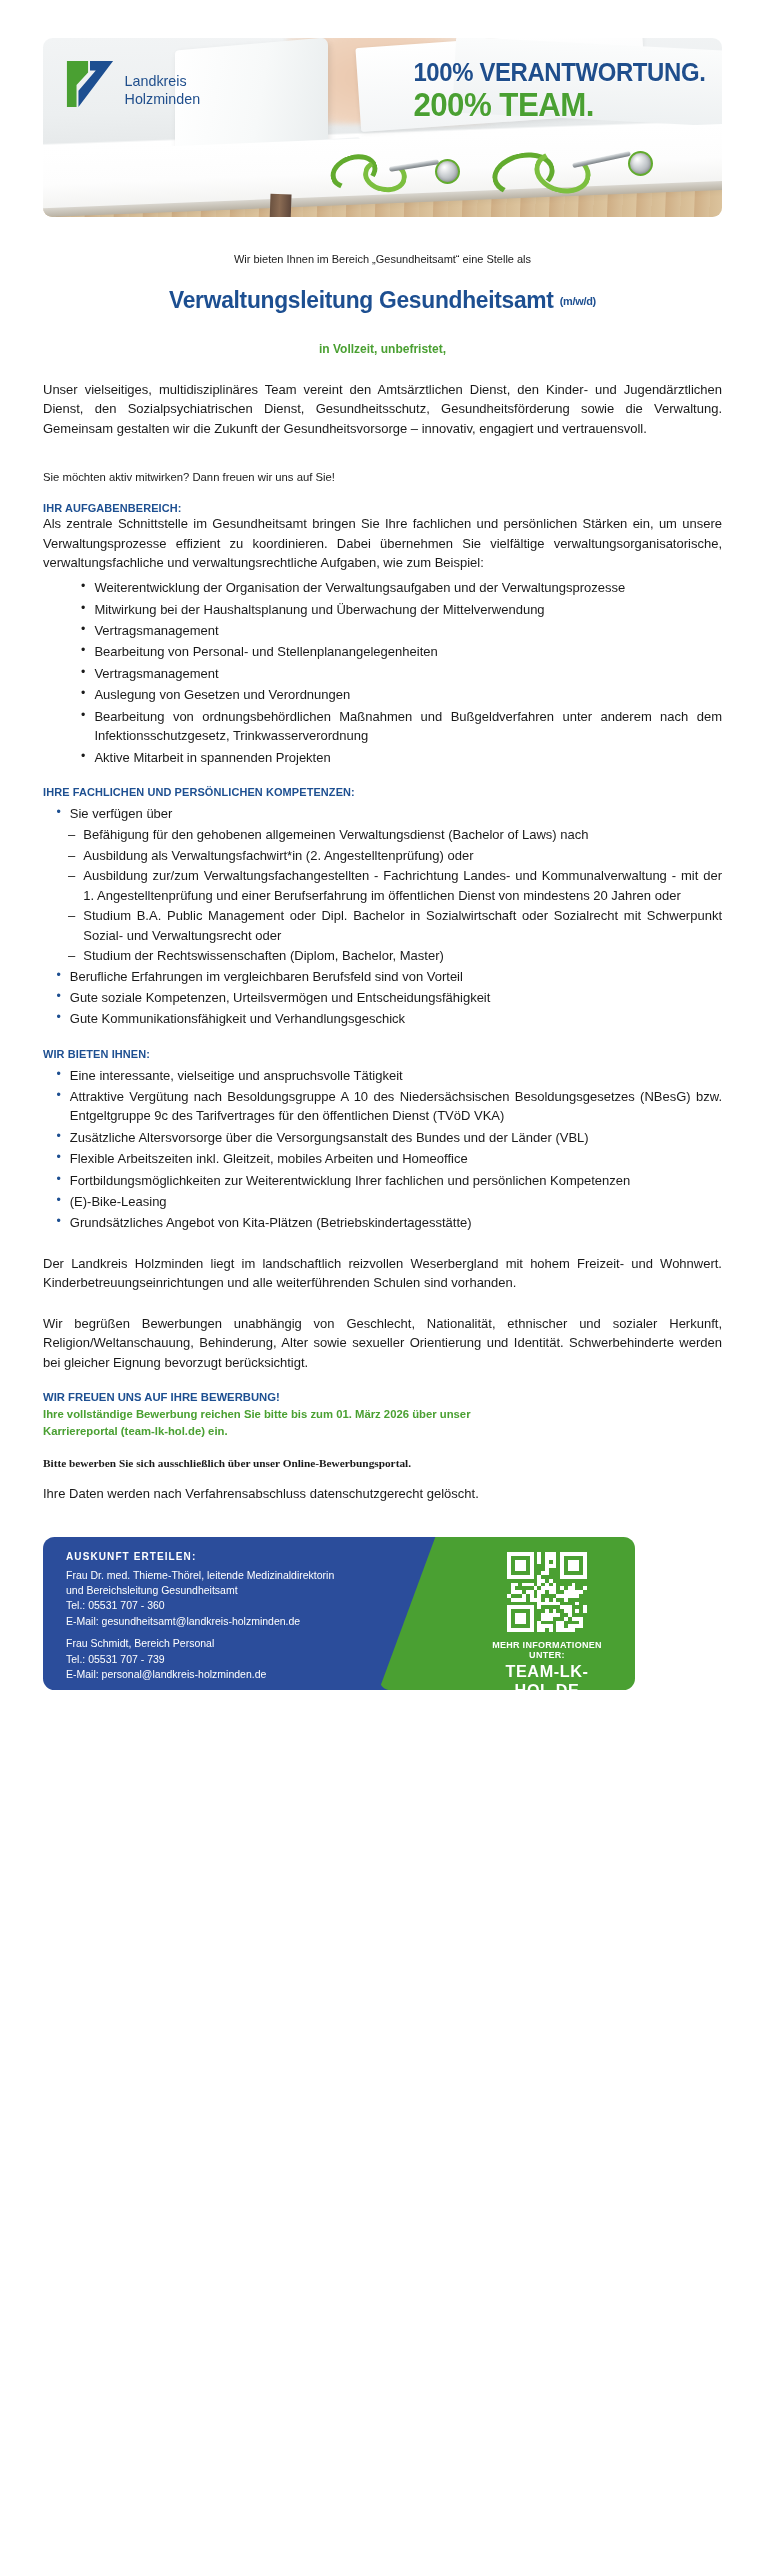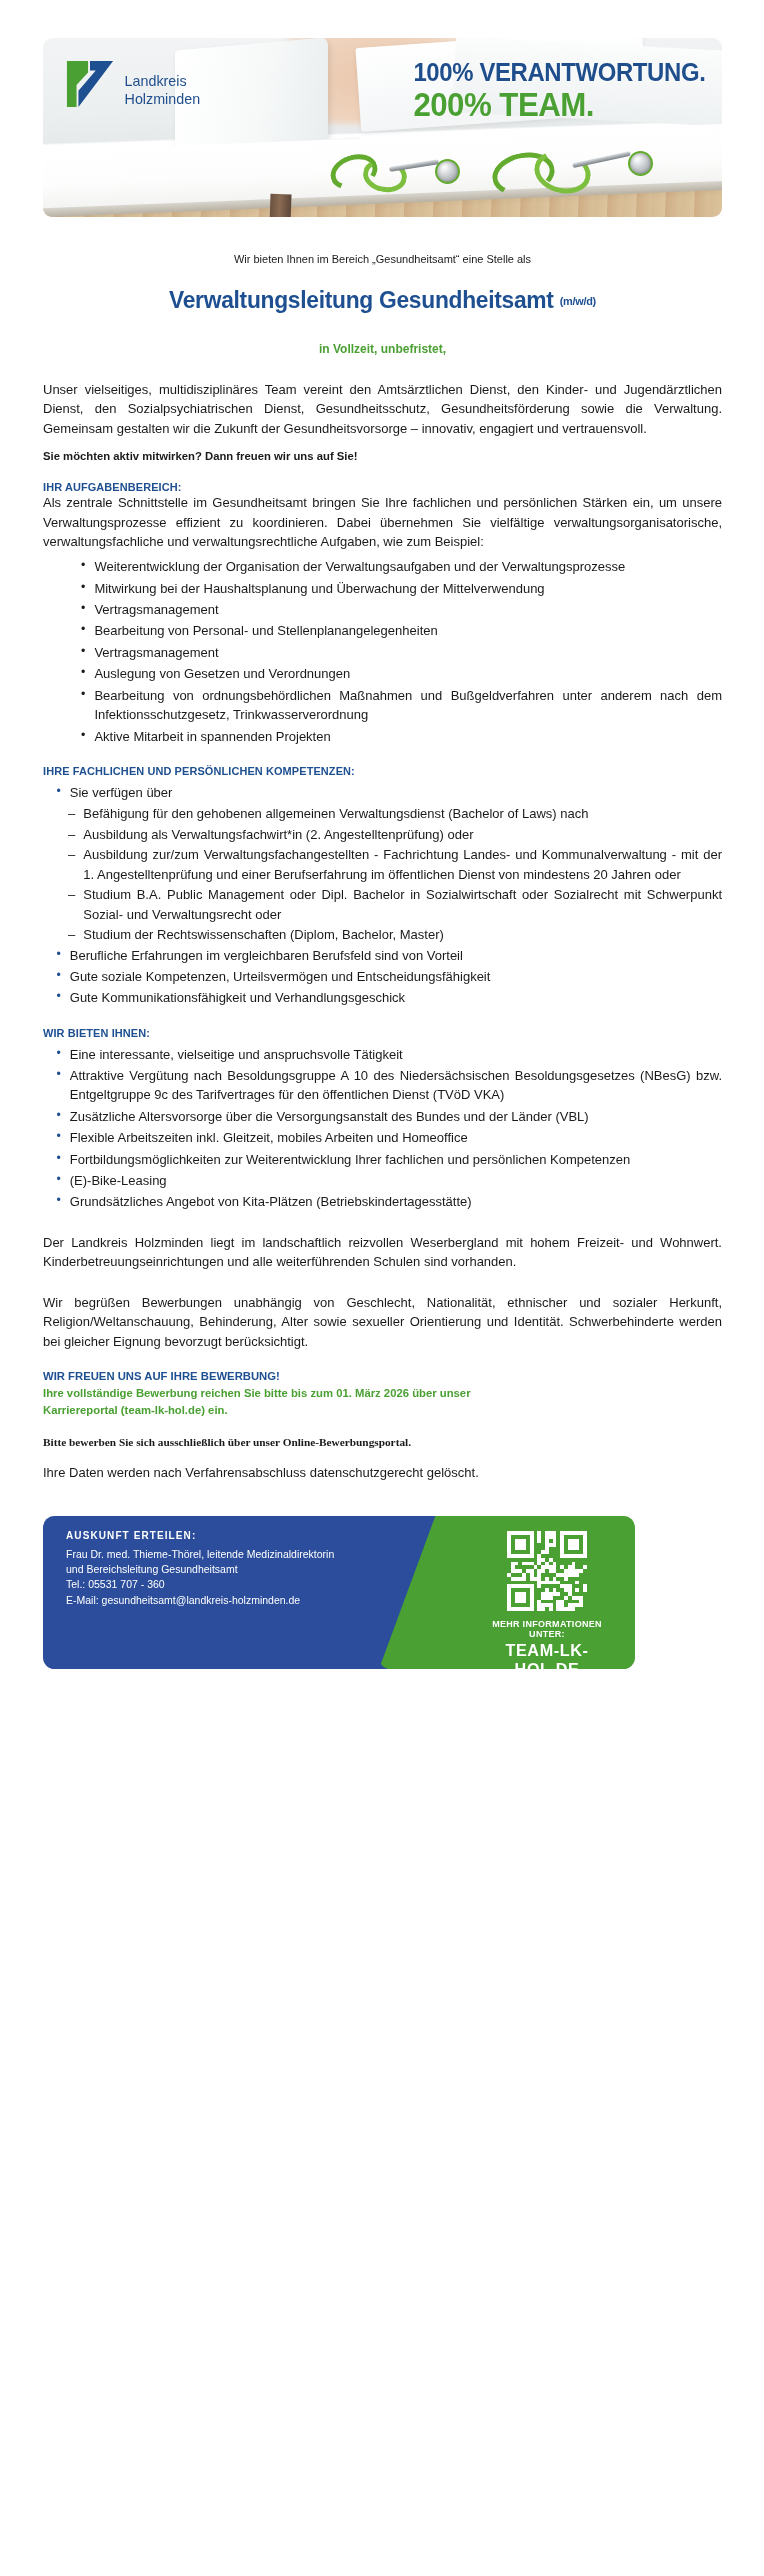--- a/index.html
+++ b/index.html
@@ -137,21 +137,21 @@
   .job-title .mwd { font-size: 11.5px; font-weight: 700; vertical-align: 2.9px; }
   .subtitle {
     text-align: center; color: #4aa032; font-weight: 700; font-size: 12px;
     margin-top: 26px; line-height: 1.55;
   }
 
   p.body, li { font-size: 13px; line-height: 1.5; }
   p.body { text-align: justify; margin: 14.3px 0 0 0; color: #1a1a1a; }
   p.body.first { margin-top: 21px; }
 
-  .bold-line { font-weight: 700; font-size: 11.3px; margin-top: 12px; }
+  .bold-line { font-weight: 400; font-size: 11.3px; margin-top: 33px; }
   .section-head {
     color: #1d4f91; font-weight: 700; font-size: 11.3px;
     margin-top: 19px; letter-spacing: 0.1px; transform: scaleX(.97); transform-origin: left;
   }
 
   ul.dot {
     margin: 5.7px 0 0 0; padding-left: 38px; list-style: none;
   }
   ul.dot > li {
     position: relative; text-align: justify; margin-bottom: 1.9px; padding-left: 13.4px;
@@ -343,20 +343,25 @@
     <div class="footer">
       <div class="f-blue"></div>
       <div class="f-green"></div>
 
       <div class="f-inner">
         <div class="f-head">AUSKUNFT  ERTEILEN:</div>
         <div class="f-line">Frau Dr. med. Thieme-Thörel, leitende Medizinaldirektorin</div>
         <div class="f-line">und Bereichsleitung Gesundheitsamt</div>
         <div class="f-line">Tel.: 05531 707 - 360</div>
         <div class="f-line">E-Mail: gesundheitsamt@landkreis-holzminden.de</div>
+        <div class="f-group2">
+          <div class="f-line">Frau Schmidt, Bereich Personal</div>
+          <div class="f-line">Tel.: 05531 707 - 739</div>
+          <div class="f-line">E-Mail: personal@landkreis-holzminden.de</div>
+        </div>
       </div>
 
       <div class="f-right">
         <div class="qr" id="qr">
             <i class="on"></i>
             <i class="on"></i>
             <i class="on"></i>
             <i class="on"></i>
             <i class="on"></i>
             <i class="on"></i>

